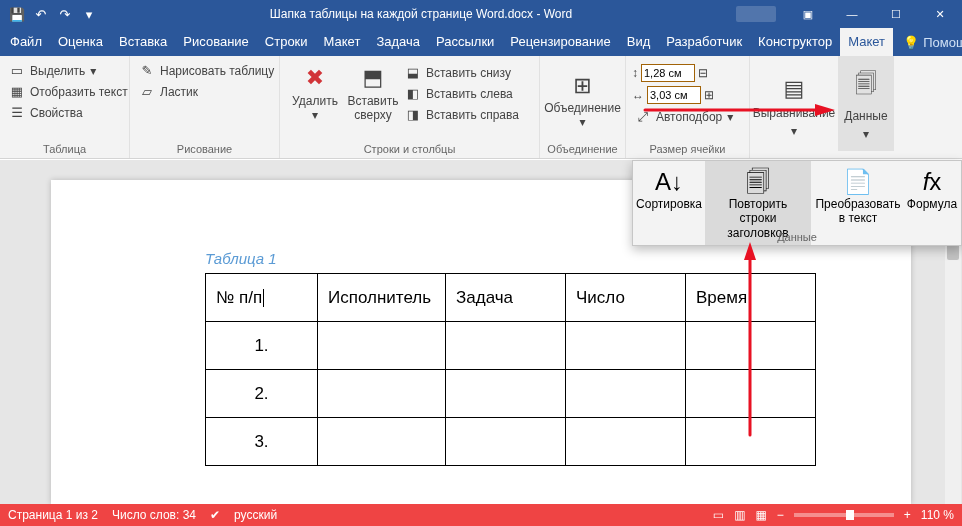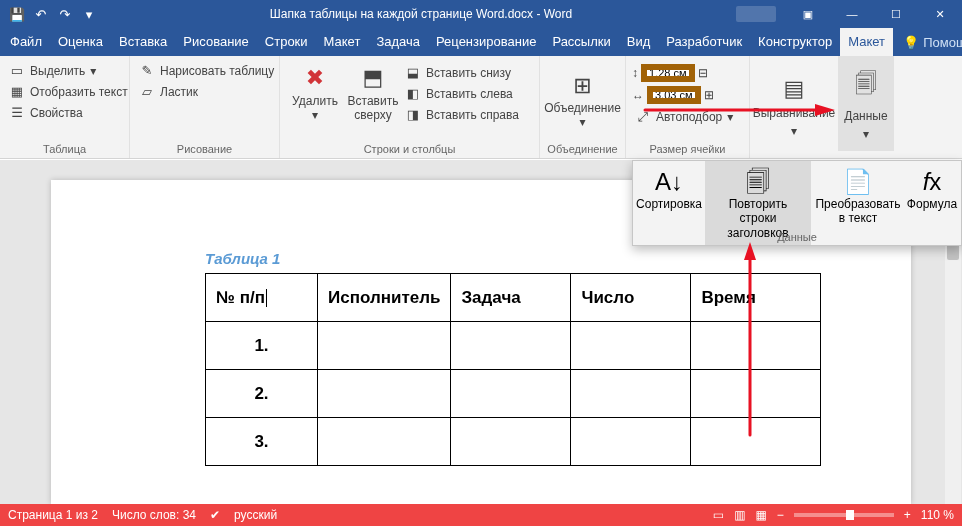--- a/index.html
+++ b/index.html
@@ -21,33 +21,33 @@
 .ribbon { height: 103px; background: #f3f3f3; border-bottom: 1px solid #d4d4d4; display: flex; font-size: 12px; color: #444; }
 .group { border-right: 1px solid #e1e1e1; padding: 4px 6px 0; display: flex; flex-direction: column; }
 .group-body { flex: 1; display: flex; }
 .group-label { text-align: center; font-size: 11px; color: #666; padding: 2px 0 3px; }
 .small-btn { display: flex; align-items: center; gap: 5px; padding: 1px 3px; height: 21px; cursor: pointer; white-space: nowrap; }
 .small-btn .ic { width: 16px; height: 16px; display:flex; align-items:center; justify-content:center; font-size:13px;}
 .big-btn { width: 58px; display: flex; flex-direction: column; align-items: center; justify-content: flex-start; padding: 4px 2px; text-align: center; cursor: pointer; line-height: 1.15; }
 .big-btn .ic { width: 28px; height: 28px; margin-bottom: 3px; display:flex;align-items:center;justify-content:center; font-size:22px;}
 .col { display: flex; flex-direction: column; }
 .szbox { display:flex; align-items:center; gap:3px; height:21px;}
-.szbox input { width:54px; height:18px; font-size:11px; border:6px solid #a16207; padding:0 2px; background:#fff;}
+.szbox input { width:54px; height:18px; font-size:11px; border:1px solid #a16207; padding:0 2px; background:#fff;}
 .dropdown-icon { font-size: 12px; }
 .data-btn { width: 56px; height: 95px; background:#e1e1e1; display:flex; flex-direction:column; align-items:center; justify-content:center; gap:4px; cursor:pointer;}
 .align-btn { width: 88px; display:flex; flex-direction:column; align-items:center; justify-content:center; gap:4px;}
 
 .dropdown-panel { position:absolute; left:632px; top:160px; width:330px; height:86px; background:#f3f3f3; border:1px solid #c6c6c6; box-shadow:0 4px 10px rgba(0,0,0,.25); display:flex; }
 .dp-item { display:flex; flex-direction:column; align-items:center; justify-content:flex-start; padding:6px 4px 0; font-size:12px; text-align:center; line-height:1.2; cursor:pointer;}
 .dp-item .ic { font-size:24px; height:30px; display:flex; align-items:center; justify-content:center;}
 .dp-item.highlight { background:#dadada;}
 .dp-label { position:absolute; bottom:2px; left:0; right:0; text-align:center; font-size:11px; color:#666;}
 
 .doc-area { position:absolute; top:160px; left:0; right:0; bottom:22px; background:#e6e6e6; overflow:hidden; display:flex; justify-content:center; }
-.page { width: 860px; background:#fff; margin-top:20px; box-shadow:0 0 6px rgba(0,0,0,.2); position:relative; padding:70px 60px 0 110px;font-weight:bold;}
+.page { width: 860px; background:#fff; margin-top:20px; box-shadow:0 0 6px rgba(0,0,0,.2); position:relative; padding:70px 60px 0 110px;}
 .caption { font-style:italic; color:#5b9bd5; font-size:15px; margin:0 0 6px 44px;}
 .wtable { border-collapse:collapse; margin-left:44px;}
 .wtable td { border:1.5px solid #000; height:48px; padding:0 10px; font-size:17px;}
 .wtable .c1{width:112px;} .wtable .c2{width:128px;} .wtable .c3{width:120px;} .wtable .c4{width:120px;} .wtable .c5{width:130px;}
 .wtable .num { text-align:center;}
 .cursor-bar { display:inline-block; width:1px; height:18px; background:#000; vertical-align:middle; margin-left:1px;}
 .scroll-v { position:absolute; right:1px; top:160px; bottom:22px; width:16px; background:#f0f0f0;}
 .scroll-v .thumb{ position:absolute; left:2px; right:2px; top:30px; height:70px; background:#c2c2c2; border-radius:2px;}
 
 .statusbar { position:absolute; bottom:0; left:0; right:0; height:22px; background:#ef4444; color:#fff; font-size:12px; display:flex; align-items:center; padding:0 8px; gap:14px;}
@@ -80,22 +80,22 @@
 </div>
 
 <div class="menubar">
   <div class="tab">Файл</div>
   <div class="tab">Оценка</div>
   <div class="tab">Вставка</div>
   <div class="tab">Рисование</div>
   <div class="tab">Строки</div>
   <div class="tab">Макет</div>
   <div class="tab">Задача</div>
+  <div class="tab">Рассылки</div>
   <div class="tab">Рецензирование</div>
-  <div class="tab">Рассылки</div>
   <div class="tab">Вид</div>
   <div class="tab">Разработчик</div>
   <div class="tab">Конструктор</div>
   <div class="tab active">Макет</div>
   <div class="help">
       <span>💡</span>
       <span>Помощь</span>
     </div>
 </div>
 

